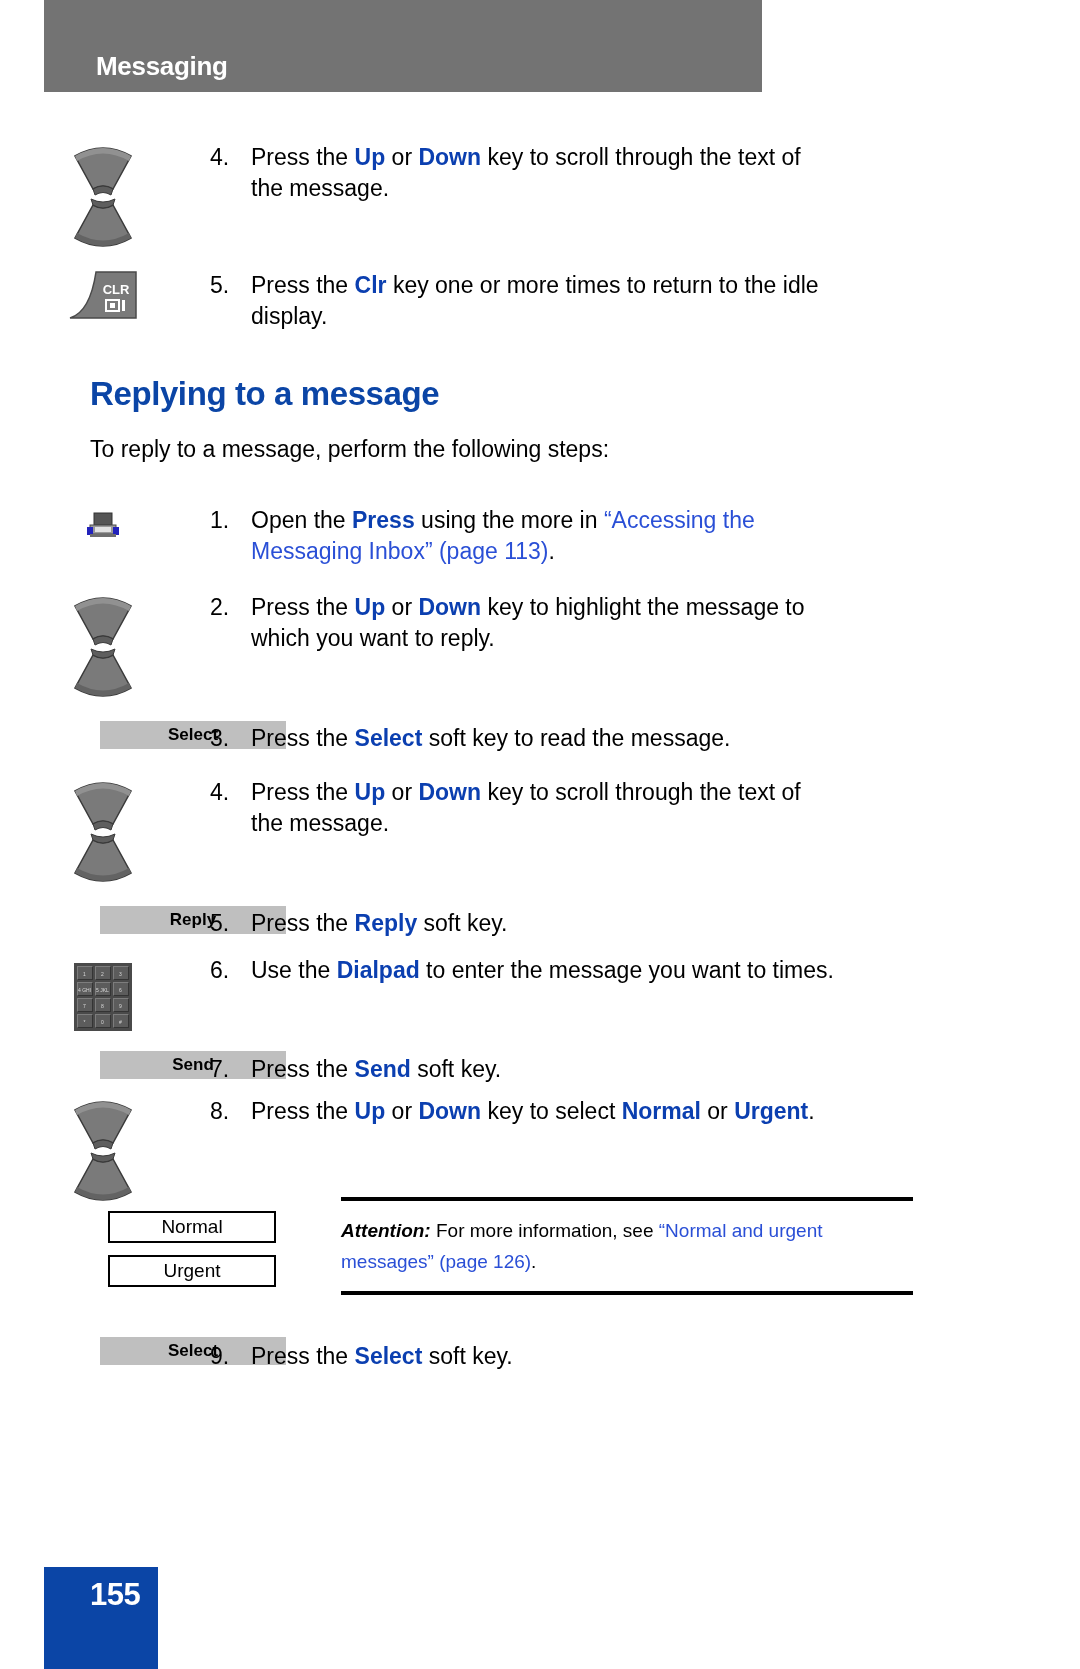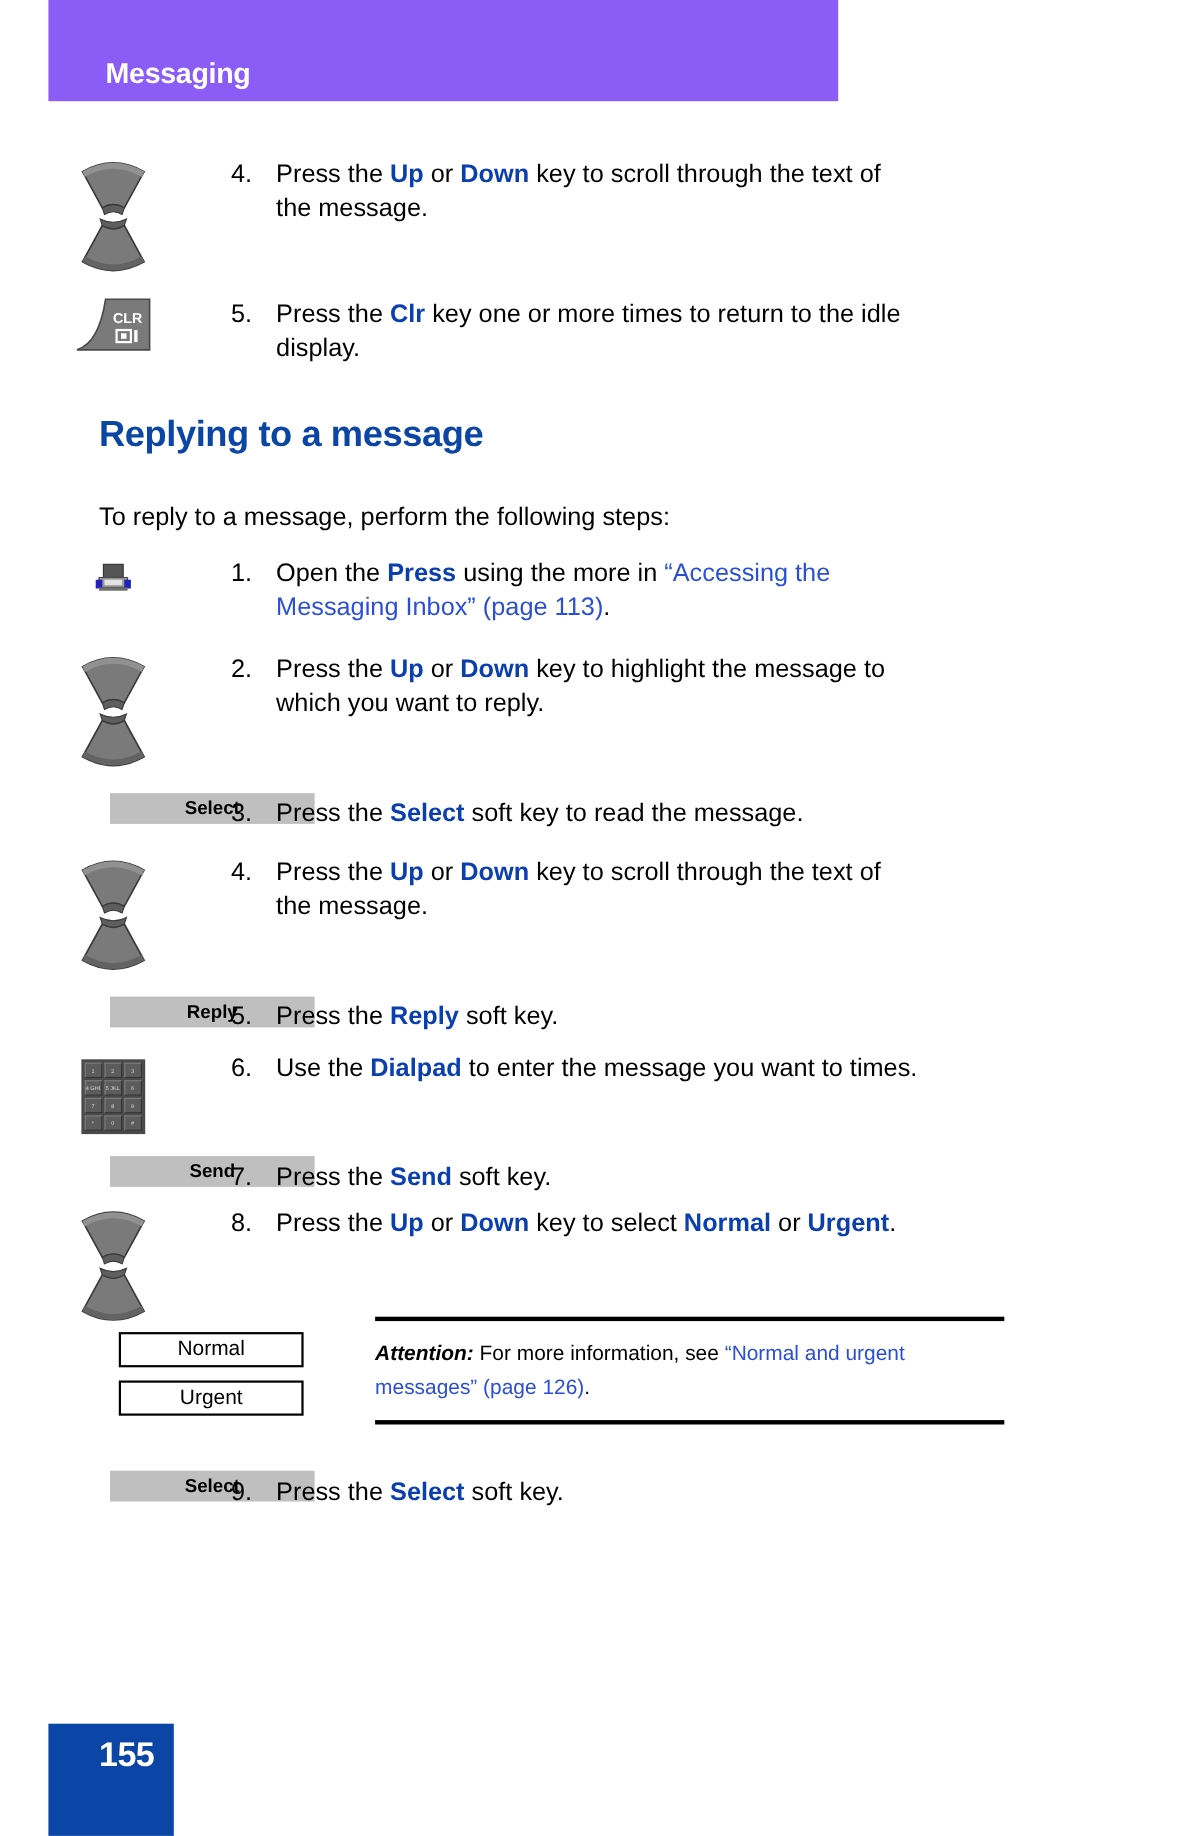--- a/index.html
+++ b/index.html
@@ -16,21 +16,21 @@
     overflow: hidden;
   }
 
   
   .header-bar {
     position: absolute;
     left: 44px;
     top: 0;
     width: 718px;
     height: 92px;
-    background: #8b5cf6;
+    background: #737373;
   }
   .header-title {
     position: absolute;
     left: 52px;
     bottom: 10px;
     color: #ffffff;
     font-size: 26px;
     font-weight: bold;
     letter-spacing: -0.3px;
   }
@@ -85,21 +85,21 @@
     left: 90px;
     top: 375px;
     font-size: 33px;
     font-weight: bold;
     color: #0b45a6;
     letter-spacing: -0.4px;
   }
   .intro-text {
     position: absolute;
     left: 90px;
-    top: 454px;
+    top: 434px;
     font-size: 23px;
     line-height: 31px;
   }
 
   
   .navkey {
     position: relative;
     width: 72px;
   }
   .navkey svg { display: block; }

